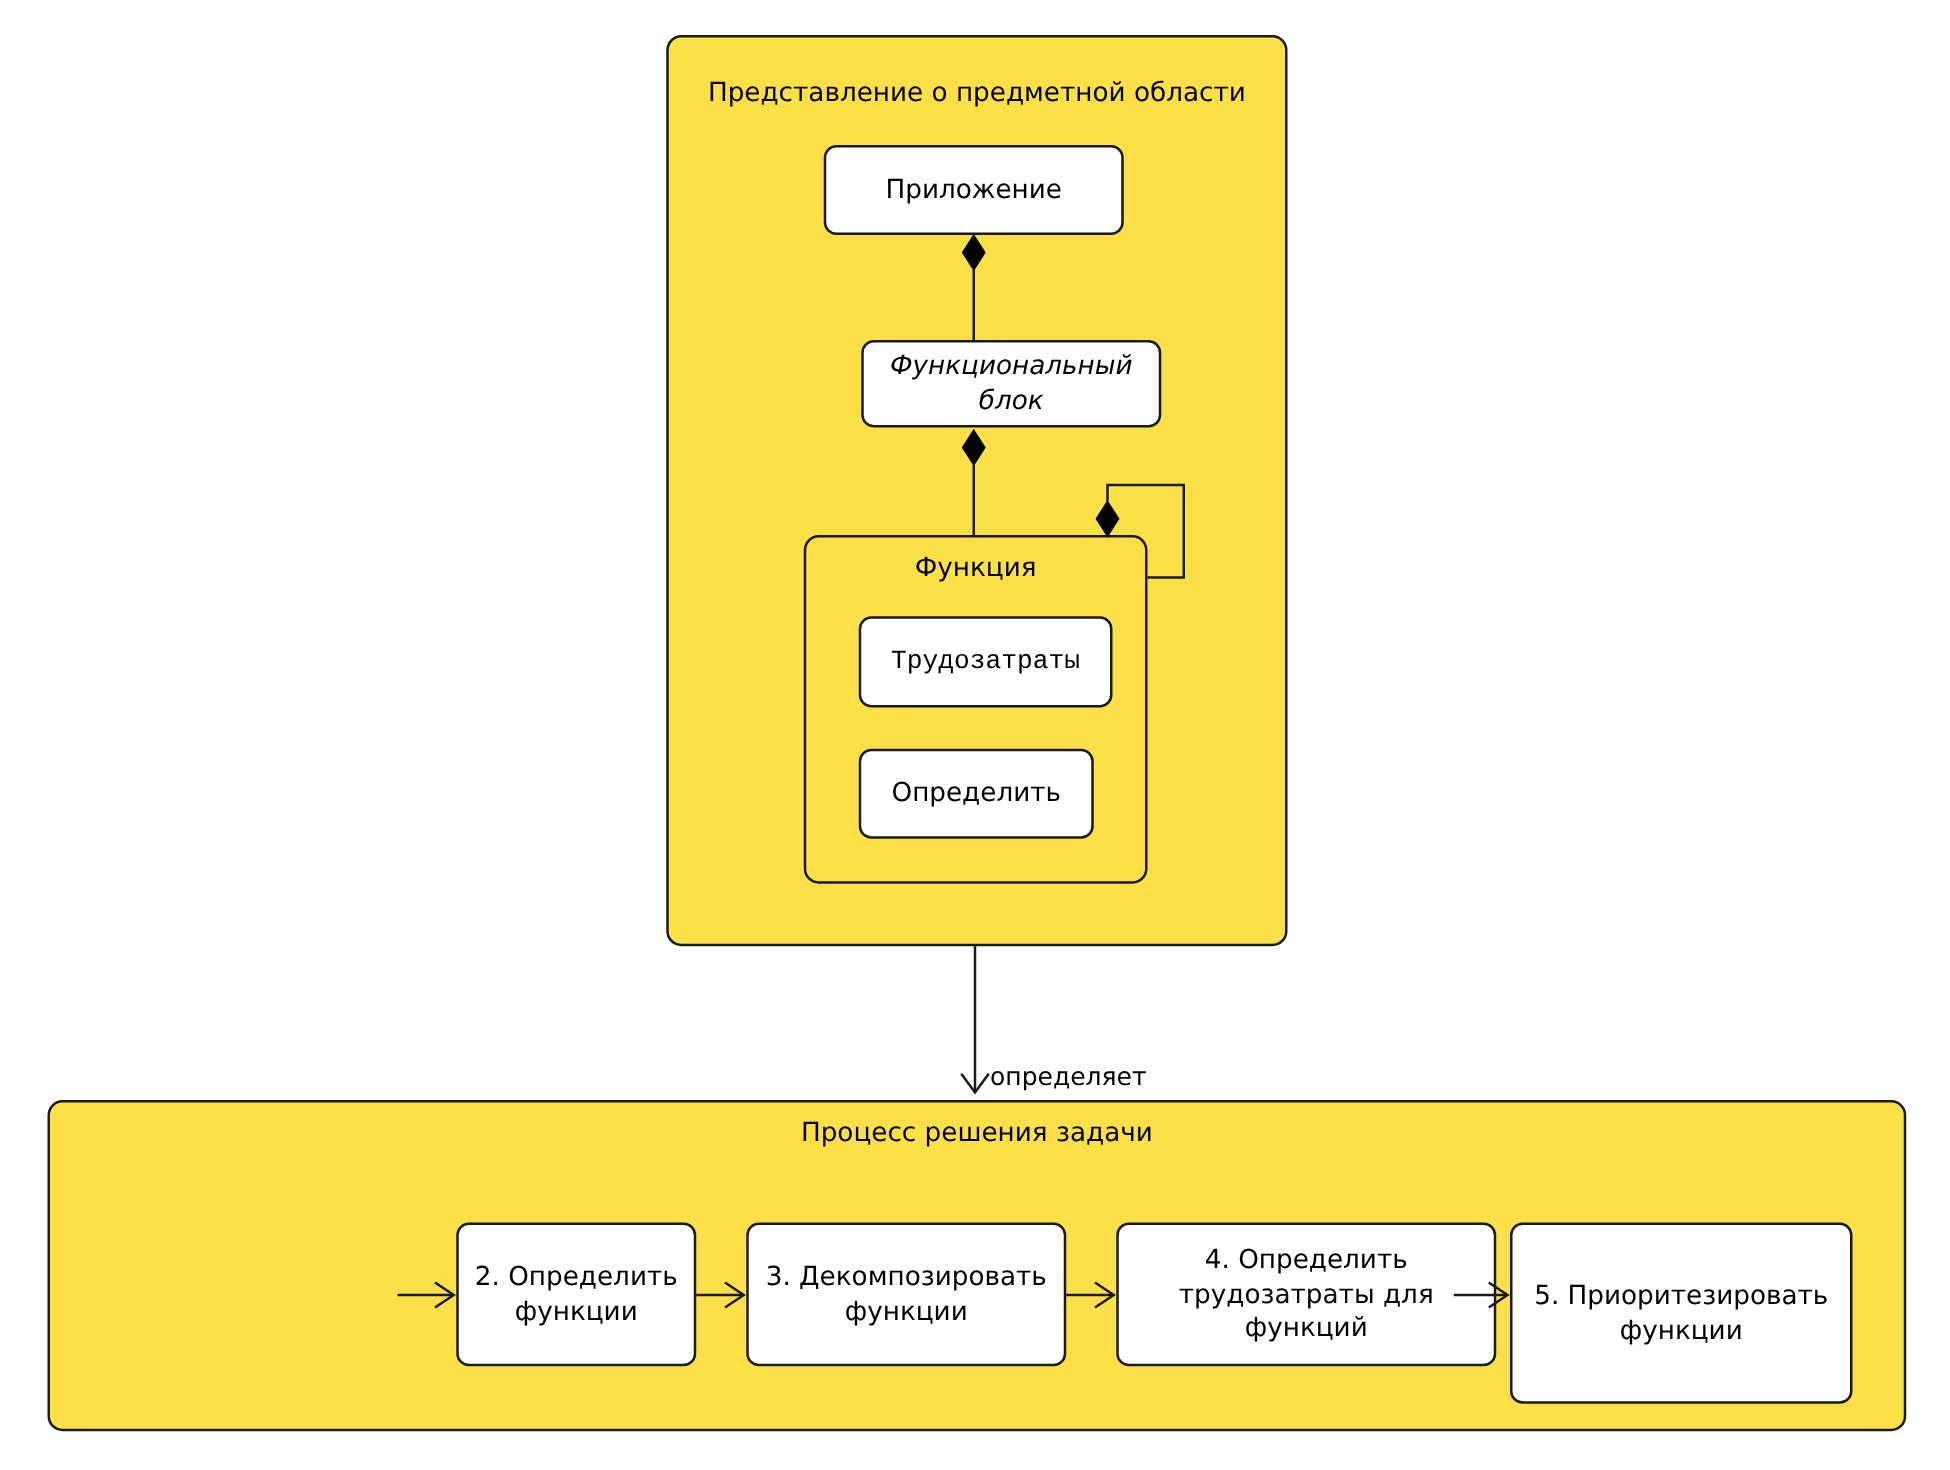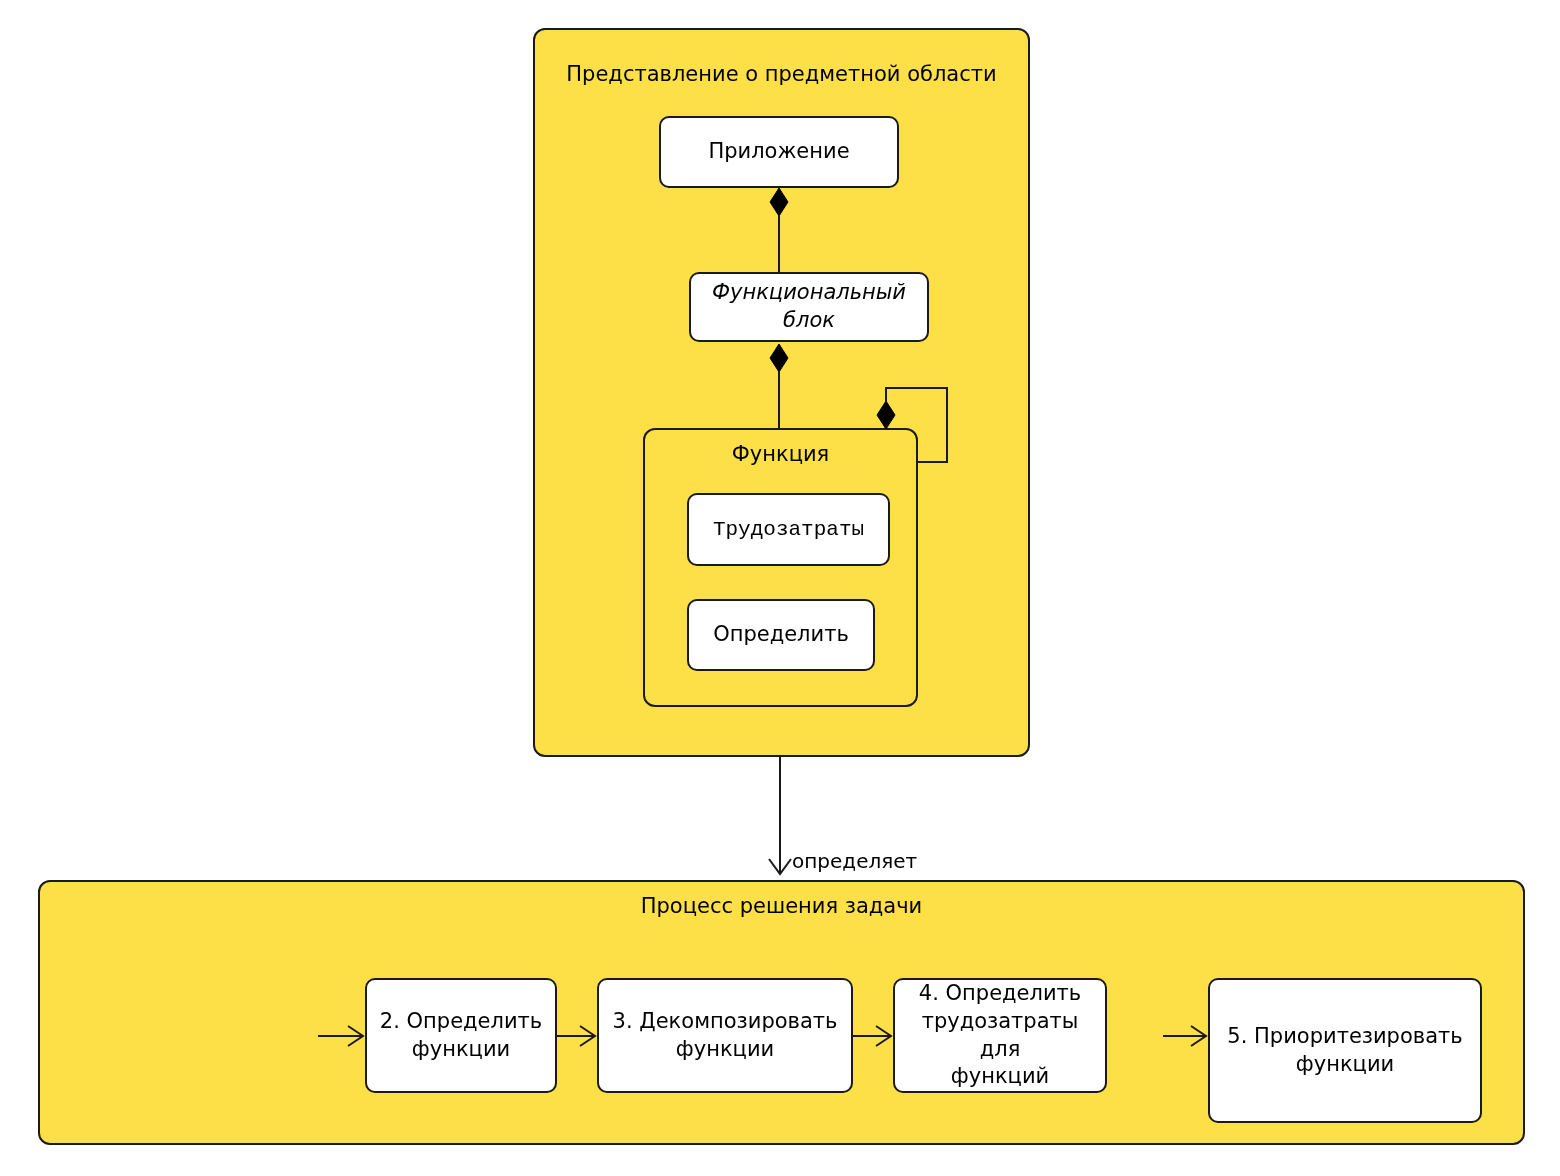--- a/index.html
+++ b/index.html
@@ -108,21 +108,21 @@
     <div class="group-title" style="top:12px;">Процесс решения задачи</div>
   </div>
 
 
   <div class="node" style="left:365px; top:978px; width:192px; height:115px;">2. Определить
 функции</div>
 
   <div class="node" style="left:597px; top:978px; width:256px; height:115px;">3. Декомпозировать
 функции</div>
 
-  <div class="node" style="left:893px; top:978px; width:214px; height:115px;">4. Определить
+  <div class="node" style="left:893px; top:978px; width:304px; height:115px;">4. Определить
 трудозатраты для
 функций</div>
 
   <div class="node" style="left:1208px; top:978px; width:274px; height:145px;">5. Приоритезировать
 функции</div>
 
   <svg class="overlay" viewBox="0 0 1560 1176">
 
     <g>
       <line class="ln" x1="779" y1="216" x2="779" y2="272"></line>

